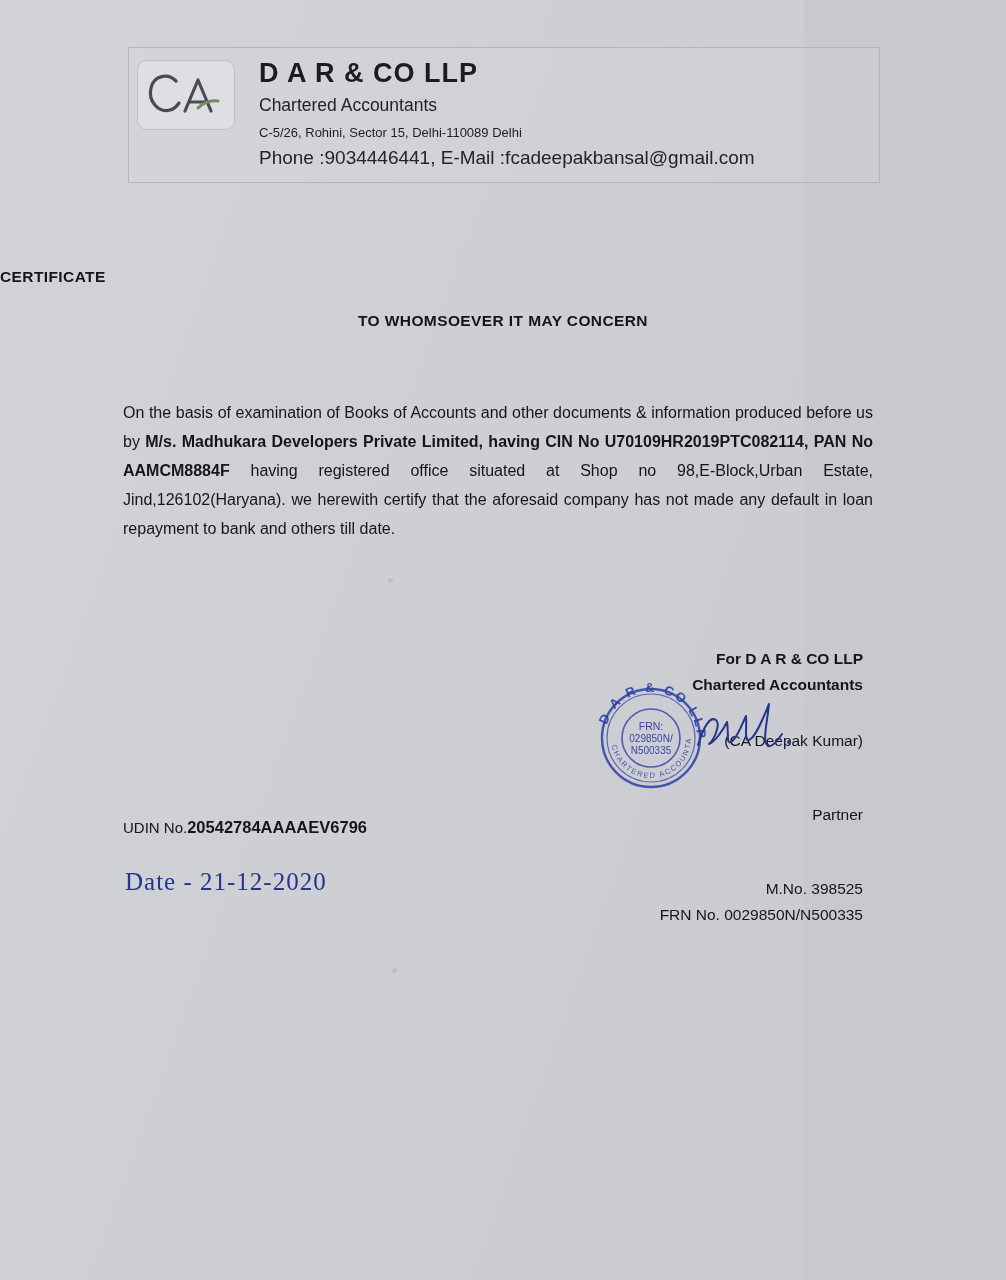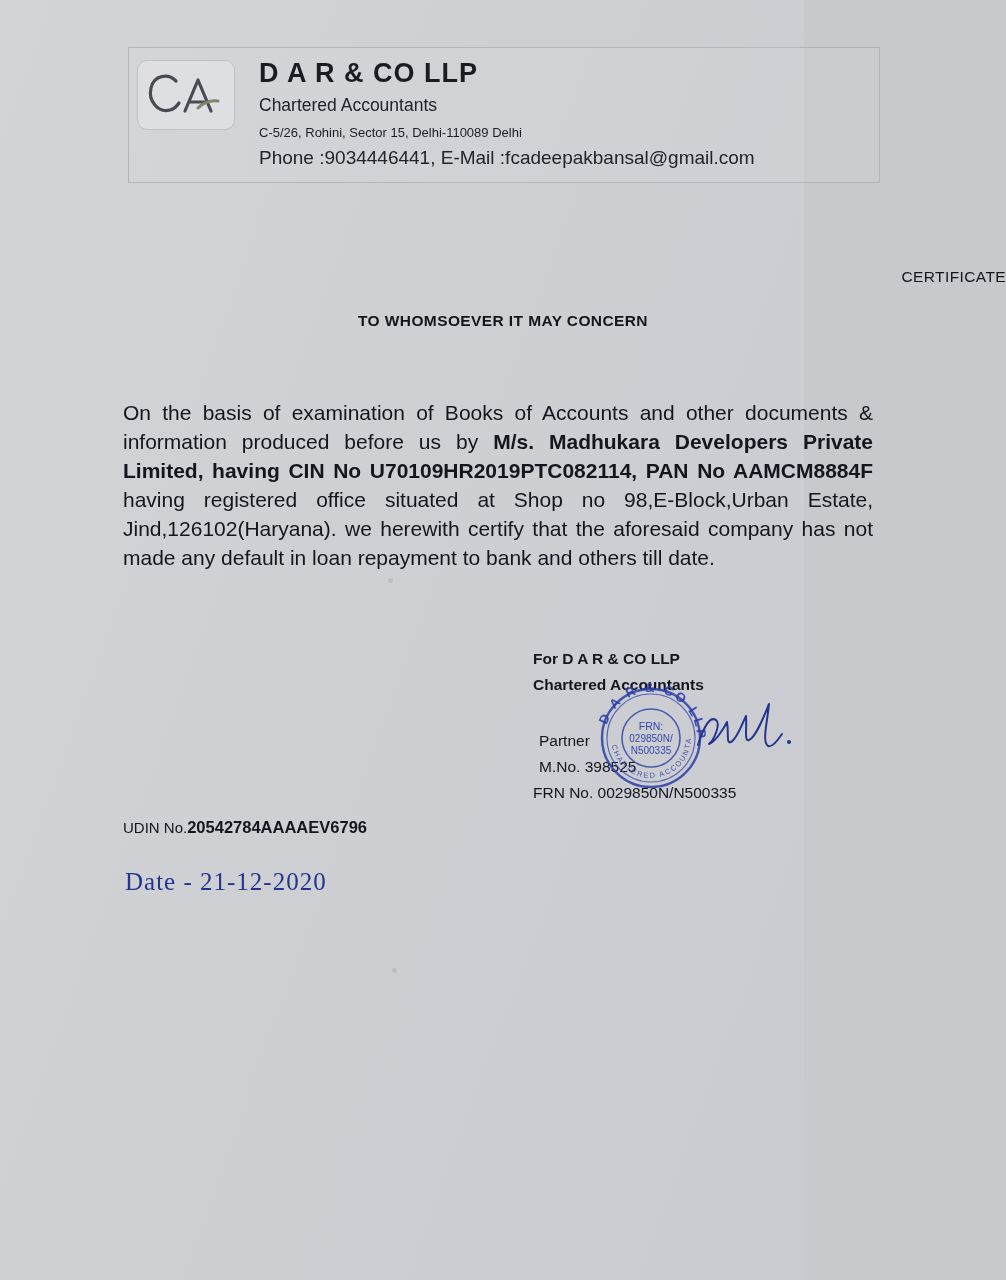--- a/index.html
+++ b/index.html
@@ -79,62 +79,62 @@
     color: #23232b;
     line-height: 24px;
     white-space: nowrap;
   }
   
   .title-cert {
     position: absolute;
     left: 0;
     top: 268px;
     width: 1006px;
-    text-align: right;
+    text-align: left;
     font-size: 15.5px;
-    font-weight: normal;
+    font-weight: bold;
     letter-spacing: 0.4px;
     color: #14141b;
   }
   .title-concern {
     position: absolute;
     left: 0;
     top: 312px;
     width: 1006px;
     text-align: center;
     font-size: 15.5px;
     font-weight: bold;
     letter-spacing: 0.4px;
     color: #14141b;
   }
   
   .body-para {
     position: absolute;
     left: 123px;
     top: 398px;
     width: 750px;
-    font-size: 21px;
+    font-size: 16px;
     line-height: 29px;
     color: #15151d;
     text-align: justify;
   }
   .body-para b { font-weight: bold; }
   
   .sig-block {
     position: absolute;
     left: 533px;
     top: 646px;
     width: 330px;
     font-size: 15.5px;
     line-height: 26px;
     color: #15151d;
   }
   .sig-bold { font-weight: bold; }
-  .sig-line { white-space: nowrap; }
-  .sig-indent { padding-left: 6px; }
+  .sig-line { white-space: nowrap; text-align: right; }
+  .sig-indent { padding-left: 6px; margin-top: 48px; }
   
   .stamp {
     position: absolute;
     left: 591px;
     top: 678px;
     width: 120px;
     height: 120px;
     pointer-events: none;
   }
   .signature-ink {
@@ -202,20 +202,21 @@
   <div class="title-concern">TO WHOMSOEVER IT MAY CONCERN</div>
 
   <div class="body-para">
     <span>On the basis of examination of Books of Accounts and other documents &amp; information produced before us by </span><b>M/s. Madhukara Developers Private Limited, having CIN No U70109HR2019PTC082114, PAN No AAMCM8884F</b><span> having registered office situated at Shop no 98,E-Block,Urban Estate, Jind,126102(Haryana). we herewith certify that the aforesaid company has not made any default in loan repayment to bank and others till date.</span>
   </div>
 
   <div class="sig-block">
     <div class="sig-line sig-bold">For D A R &amp; CO LLP</div>
     <div class="sig-line sig-bold">Chartered Accountants</div>
     <div style="height:30px"></div>
+    <div class="sig-line">(CA Deepak Kumar)</div>
     <div class="sig-line sig-indent">Partner</div>
     <div class="sig-line sig-indent">M.No. 398525</div>
     <div class="sig-line">FRN No. 0029850N/N500335</div>
   </div>
 
   <svg class="stamp" viewBox="0 0 120 120">
     <defs>
       <path id="arcTop" d="M 14 60 A 46 46 0 0 1 106 60"></path>
       <path id="arcBottom" d="M 20 60 A 40 40 0 0 0 100 60"></path>
     </defs>

